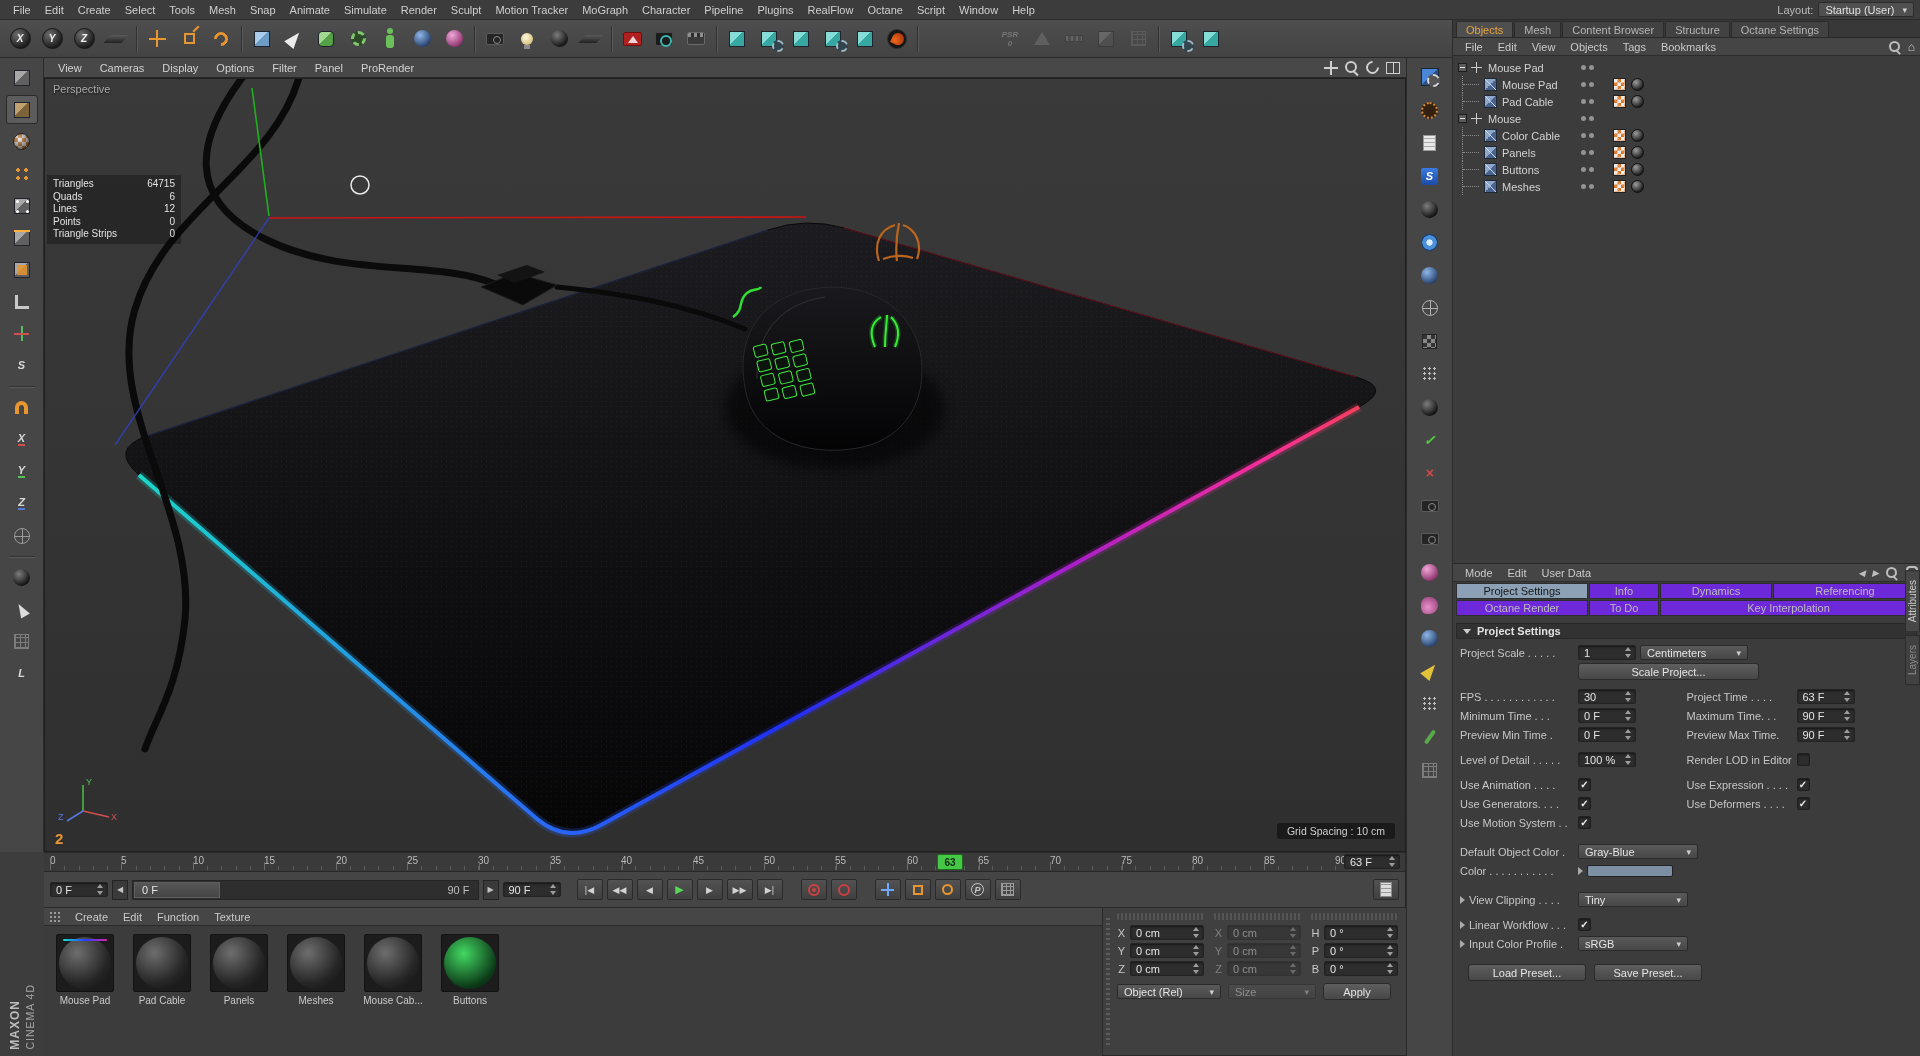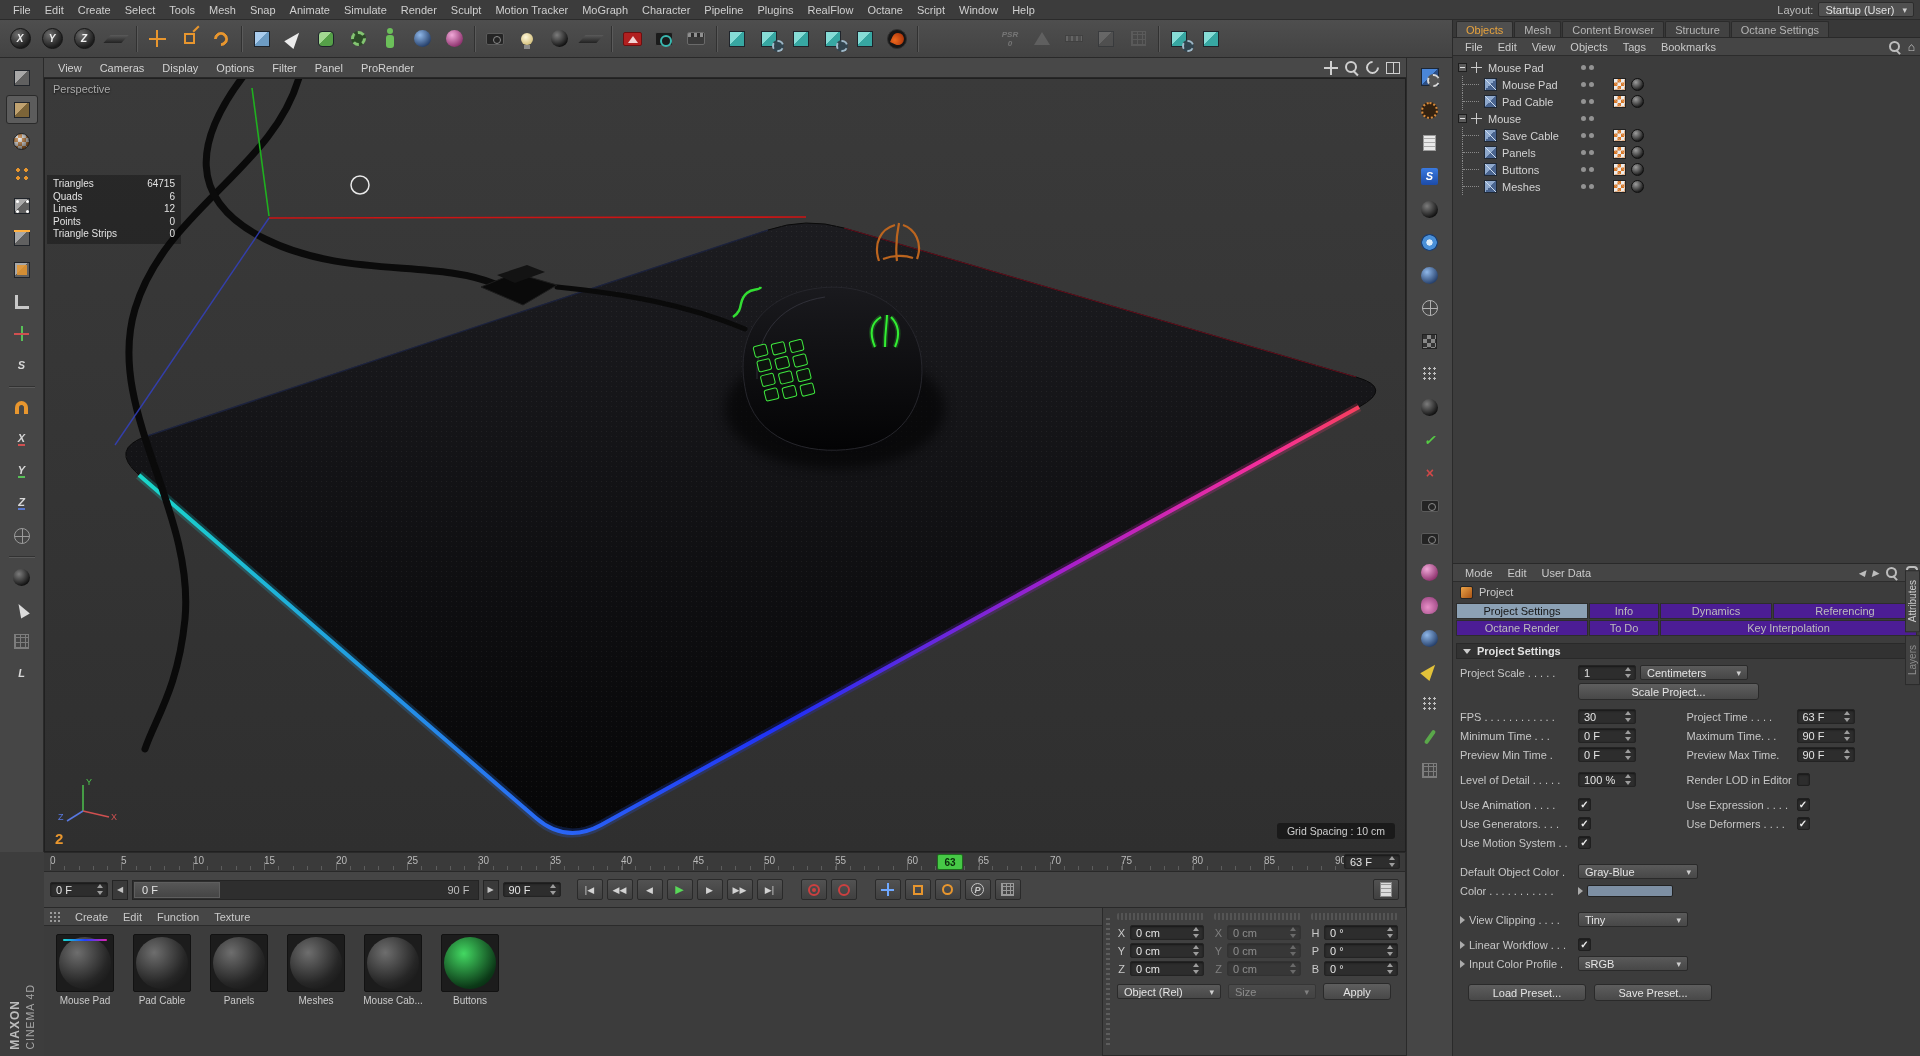--- a/index.html
+++ b/index.html
@@ -186,21 +186,21 @@
   .tag { width:13px; height:13px; display:block; }
   .tag.checker { border:1px solid #222;
       background-image:linear-gradient(45deg,#d87828 25%,transparent 25% 75%,#d87828 75%),
                        linear-gradient(45deg,#d87828 25%,#ececec 25% 75%,#d87828 75%);
       background-size:7px 7px; background-position:0 0, 3.5px 3.5px; }
   .tag.ball { border-radius:50%; border:1px solid #101010; background:radial-gradient(circle at 35% 30%, #9c9c9c, #1c1c1c 75%); }
 
   .attrtitle { height:20px; display:flex; align-items:center; gap:6px; padding:0 7px; }
   .proji { width:13px; height:13px; border-radius:2px; background:linear-gradient(135deg,#eda448,#a85314); border:1px solid #252525; }
   .atabs { display:flex; padding:0 3px; gap:1px; margin-top:1px; }
-  .atab { height:16px; display:flex; align-items:center; justify-content:center; background:#4c1d95; border:1px solid #2d2d2d; color:#bcbcbc; }
+  .atab { height:16px; display:flex; align-items:center; justify-content:center; background:#6d28d9; border:1px solid #2d2d2d; color:#bcbcbc; }
   .atab.active { background:#8ca1b5; color:#161616; }
   .section { height:16px; background:#323232; border:1px solid #292929; display:flex; align-items:center; gap:6px; padding:0 6px;
              margin:7px 3px 5px; color:#e0e0e0; font-weight:bold; }
   .trid { width:0; height:0; border-left:4px solid transparent; border-right:4px solid transparent; border-top:5px solid #cccccc; }
   .fields { padding:0 7px; }
   .frow { display:flex; align-items:center; height:17px; margin-bottom:2px; }
   .fcell { flex:1; display:flex; align-items:center; }
   .flabel { flex:0 0 118px; color:#c6c6c6; white-space:nowrap; overflow:hidden; }
   .flabel.s { flex:0 0 110px; }
   .numf { display:flex; align-items:center; background:#2d2d2d; border:1px solid #232323; border-radius:2px; height:15px;
@@ -771,21 +771,21 @@
       </div>
       <div class="orow">
         <span class="exp"></span>
         <span class="inull"></span>
         <span class="oname">Mouse</span>
         <span class="vdots"></span>
       </div>
       <div class="orow">
         <span class="tln"></span>
         <span class="ipoly"></span>
-        <span class="oname">Save Cable</span>
+        <span class="oname">Color Cable</span>
         <span class="vdots"></span>
         <span class="tags">
           <i class="tag checker"></i>
           <i class="tag ball"></i>
         </span>
       </div>
       <div class="orow">
         <span class="tln"></span>
         <span class="ipoly"></span>
         <span class="oname">Panels</span>
@@ -821,24 +821,20 @@
       <span class="omi">Mode</span>
       <span class="omi">Edit</span>
       <span class="omi">User Data</span>
       <span class="mico">
         <i class="navg">◀</i>
         <i class="navg">▶</i>
         <i class="lens"></i>
         <i class="ilock"></i>
       </span>
     </div>
-    <div class="attrtitle">
-      <i class="proji"></i>
-      <span>Project</span>
-    </div>
     <div class="atabs">
       <span class="atab active" style="flex:0 0 132px">Project Settings</span>
       <span class="atab" style="flex:0 0 70px">Info</span>
       <span class="atab" style="flex:0 0 112px">Dynamics</span>
       <span class="atab" style="flex:1">Referencing</span>
     </div>
     <div class="atabs">
       <span class="atab" style="flex:0 0 132px">Octane Render</span>
       <span class="atab" style="flex:0 0 70px">To Do</span>
       <span class="atab" style="flex:1">Key Interpolation</span>
@@ -993,21 +989,21 @@
         <span class="fdrop" style="min-width:110px">
           <span>sRGB</span>
           <span class="da">▾</span>
         </span>
       </div>
       <div class="gap10"></div>
 
       <div class="frow">
         <span style="flex:0 0 8px"></span>
         <span class="fbtn" style="width:118px; margin-right:8px">Load Preset...</span>
-        <span class="fbtn" style="width:118px">Save Preset...</span>
+        <span class="fbtn" style="width:108px">Save Preset...</span>
       </div>
     </div>
 
     <div class="sidetabs">
       <span class="stab">Attributes</span>
       <span class="stab dim">Layers</span>
     </div>
   </div>
 
   <div id="ruler">

